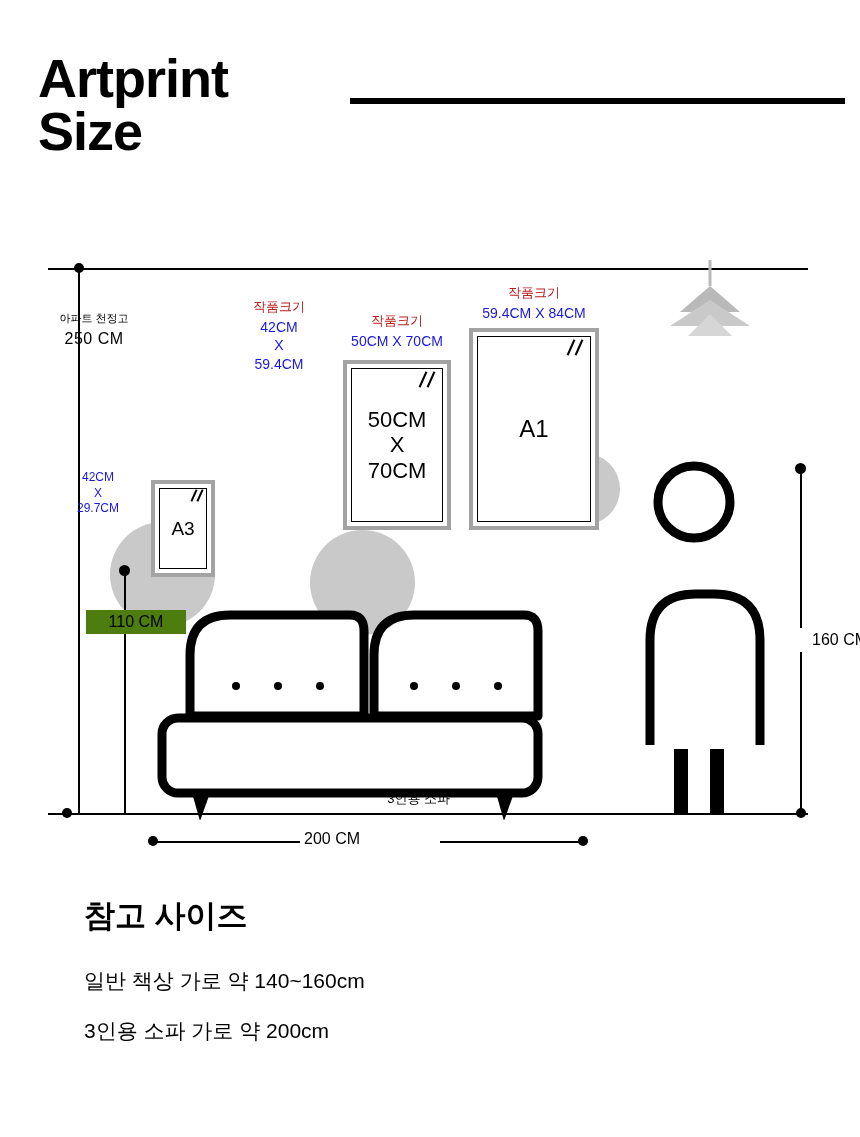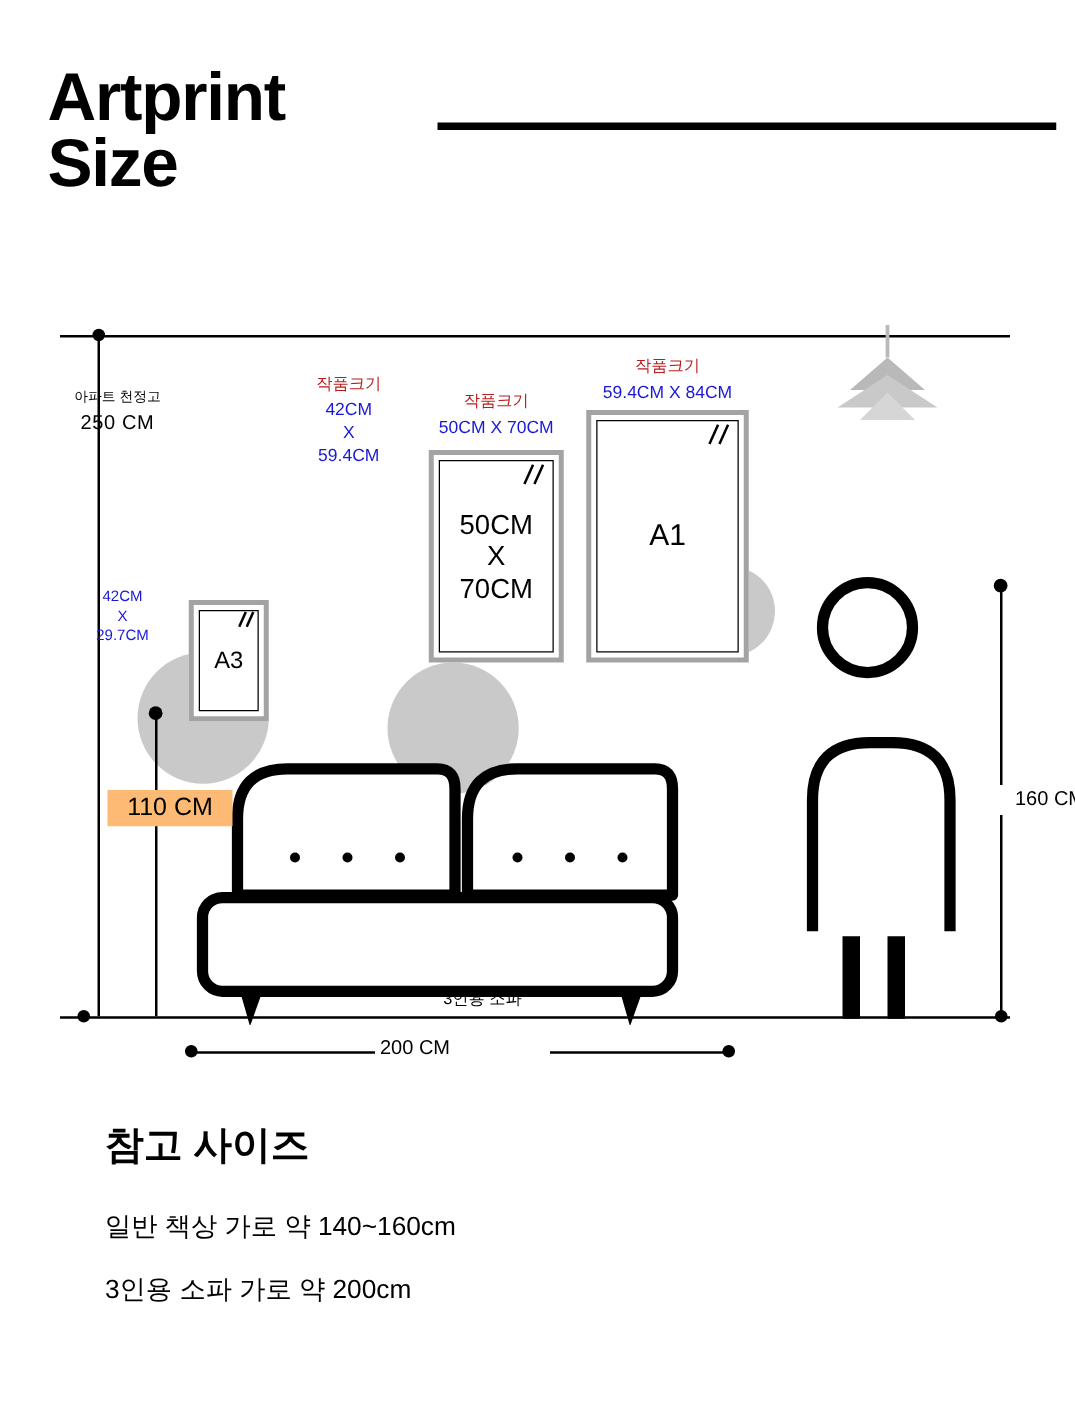--- a/index.html
+++ b/index.html
@@ -128,25 +128,25 @@
     width: 2px; height: 243px;
     background: #000;
   }
   .sofa-h-dot {
     position: absolute;
     left: 119px; top: 315px;
     width: 11px; height: 11px; background: #000; border-radius: 50%;
   }
   .sofa-h-label {
     position: absolute;
-    left: 86px; top: 382px;
+    left: 86px; top: 360px;
     width: 100px;
     text-align: center;
-    font-size: 20px;
-    background: #fdba74;
+    font-size: 16px;
+    background: #4d7c0f;
     padding: 3px 0;
   }
 
   
   .person-h-line {
     position: absolute;
     left: 800px; top: 218px;
     width: 2px; height: 345px;
     background: #000;
   }
@@ -242,23 +242,23 @@
     position: absolute;
     background: #c9c9c9;
     border-radius: 50%;
   }
   #blob-1 { left: 110px; top: 272px; width: 105px; height: 105px; }
   #blob-2 { left: 310px; top: 280px; width: 105px; height: 105px; }
   #blob-3 { left: 548px; top: 203px; width: 72px; height: 72px; }
 
   .sofa-label {
     position: absolute;
-    left: 306px; top: 540px;
+    left: 290px; top: 540px;
     width: 160px;
-    text-align: center;
+    text-align: right;
     font-size: 13px;
   }
 
   
   .ref {
     position: absolute;
     left: 84px; top: 895px;
     width: 700px;
   }
   .ref h2 {

